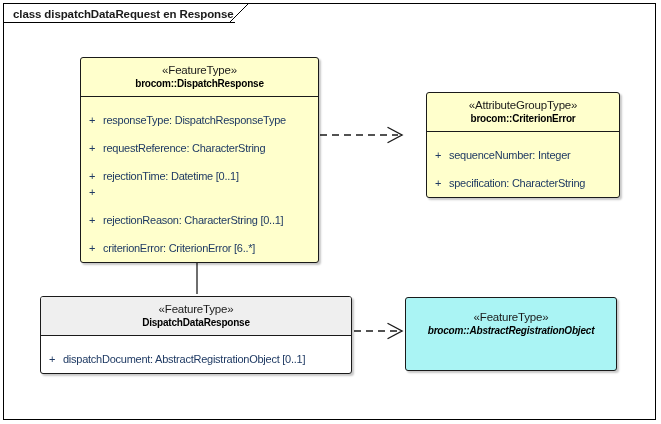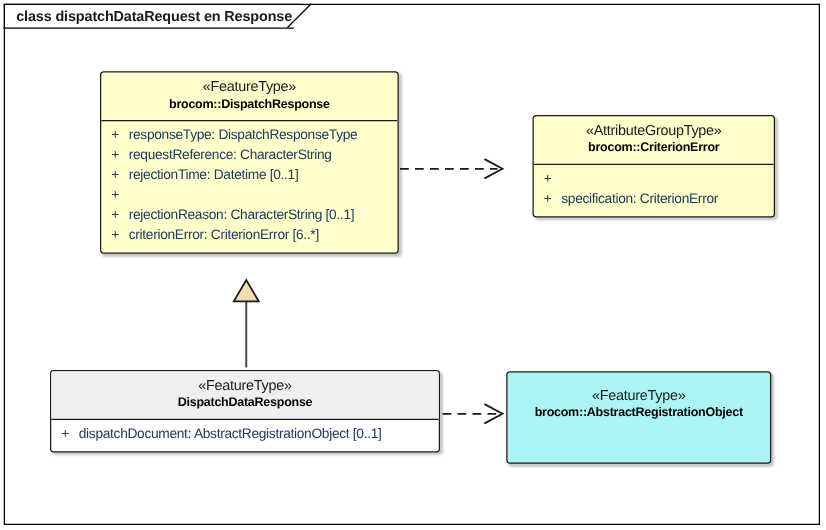--- a/index.html
+++ b/index.html
@@ -85,20 +85,21 @@
     letter-spacing: -0.2px;
   }
   .cname {
     font-size: 10px;
     font-weight: bold;
     color: #000000;
     letter-spacing: -0.2px;
     margin-top: 1px;
   }
   .cname.italic {
+    font-style: italic;
   }
   .divider {
     height: 1px;
     background: #1a1a1a;
     width: 100%;
   }
   .attrs {
     padding: 4px 0 5px 0;
   }
   .attr {
@@ -112,20 +113,21 @@
     white-space: nowrap;
   }
   .attr-vis {
     width: 22px;
     flex: 0 0 22px;
     text-align: center;
     color: #1f3a63;
   }
   .attr-text {
     flex: 1 1 auto;
+    margin-top: 12px;
   }
 
   
   .fill-yellow { background: #ffffcc; }
   .fill-white  { background: #ffffff; }
   .fill-cyan   { background: #aaf4f4; }
   .head-grey   { background: #efefef; }
 
   
   #node-dispatchresponse { left: 80px;  top: 57px;  width: 239px; }
@@ -217,24 +219,25 @@
 
   <div class="node fill-yellow" id="node-criterionerror" style="background: rgb(255, 255, 204);">
     <div class="node-head">
       <div class="stereo">«AttributeGroupType»</div>
       <div class="cname">brocom::CriterionError</div>
     </div>
     <div class="divider"></div>
     <div class="attrs">
       <div class="attr">
         <span class="attr-vis">+</span>
-      </div>
-      <div class="attr">
-        <span class="attr-vis">+</span>
-        <span class="attr-text">specification: CriterionError</span>
+        <span class="attr-text">sequenceNumber: Integer</span>
+      </div>
+      <div class="attr">
+        <span class="attr-vis">+</span>
+        <span class="attr-text">specification: CharacterString</span>
       </div>
     </div>
   </div>
 
   <div class="node fill-white" id="node-dispatchdataresponse" style="background: rgb(255, 255, 255);">
     <div class="node-head head-grey" style="background: rgb(239, 239, 239);">
       <div class="stereo">«FeatureType»</div>
       <div class="cname">DispatchDataResponse</div>
     </div>
     <div class="divider"></div>

